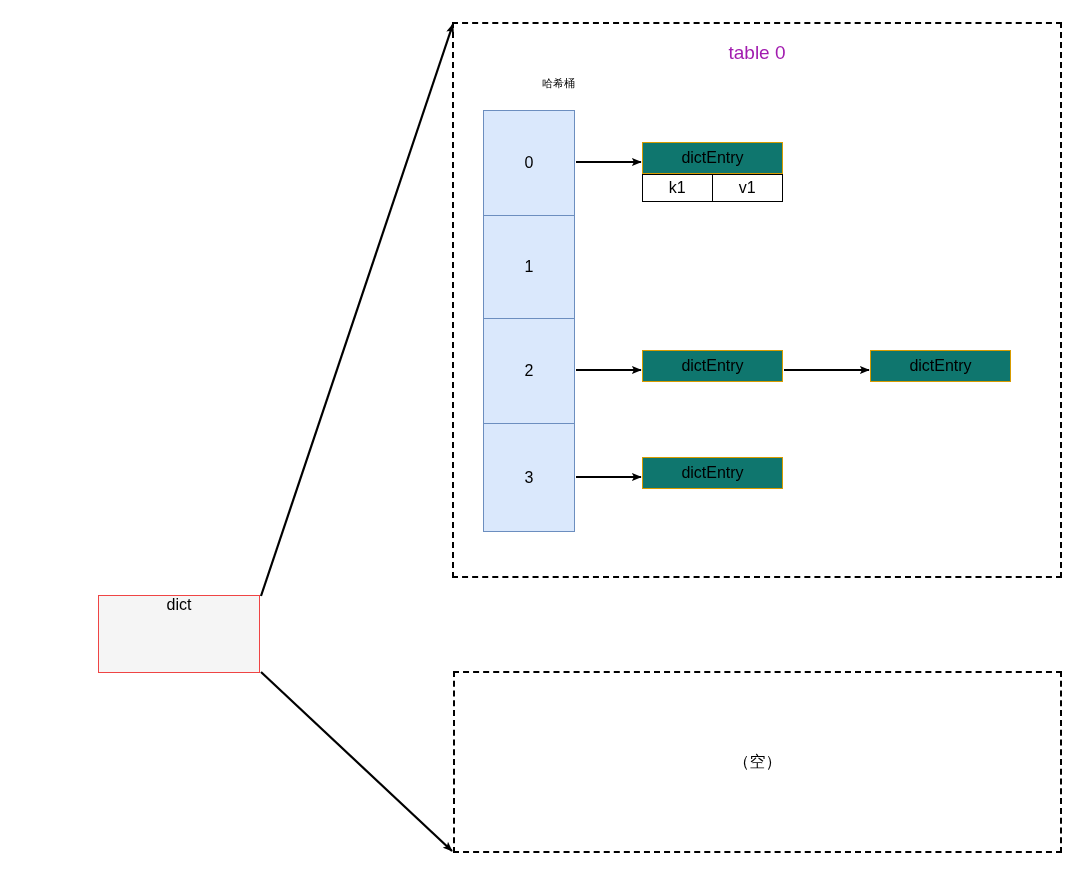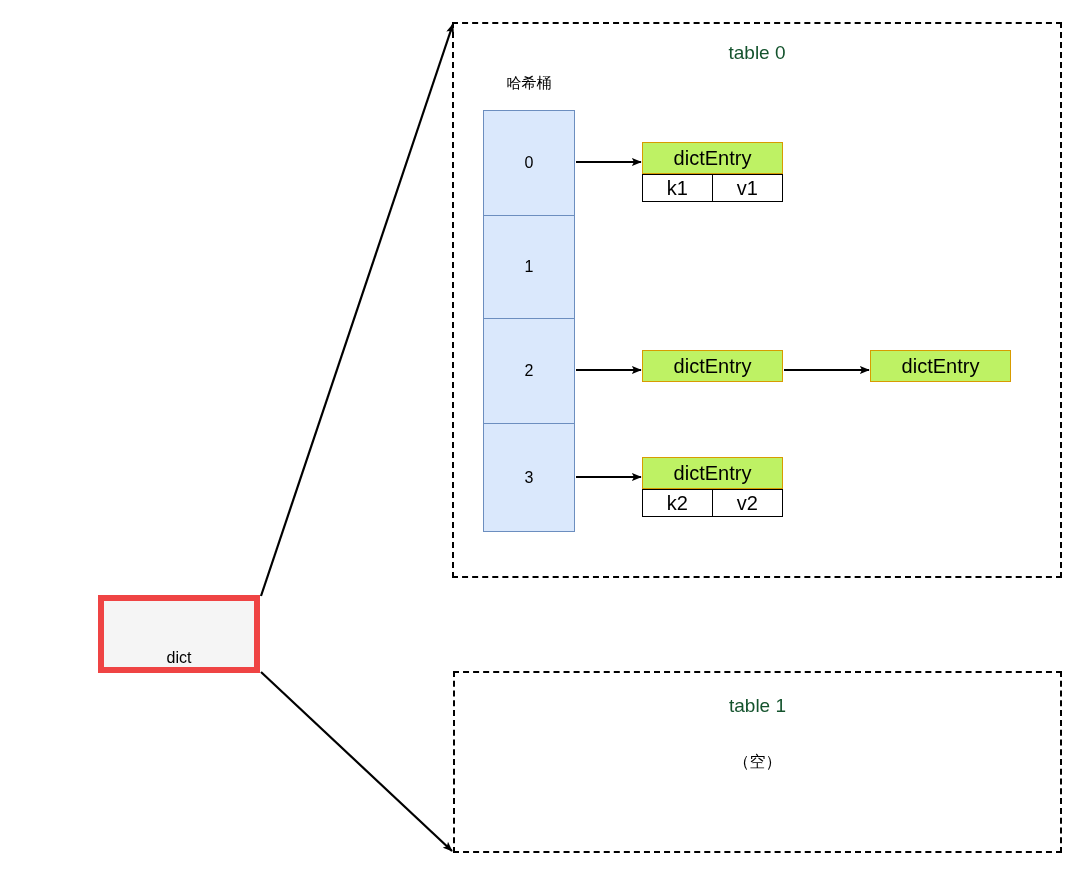--- a/index.html
+++ b/index.html
@@ -34,21 +34,21 @@
     box-sizing: border-box;
     background: transparent;
   }
   .table-title {
     position: absolute;
     left: 0;
     width: 100%;
     text-align: center;
     font-size: 19px;
     line-height: 22px;
-    color: #14532d;
+    color: #a21caf;
     white-space: nowrap;
   }
   .table-empty {
     position: absolute;
     left: 0;
     width: 100%;
     text-align: center;
     font-size: 16px;
     line-height: 20px;
     color: #000000;
@@ -56,37 +56,37 @@
   }
 
   
   #dict-node {
     position: absolute;
     left: 98px;
     top: 595px;
     width: 162px;
     height: 78px;
     background: #f5f5f5;
-    border: 6px solid #ef4444;
-    box-sizing: border-box;
-    display: flex;
-    align-items: flex-end;
+    border: 1px solid #ef4444;
+    box-sizing: border-box;
+    display: flex;
+    align-items: flex-start;
     justify-content: center;
     font-size: 16px;
     color: #000000;
   }
 
   
   #bucket-label {
     position: absolute;
     left: 483px;
     top: 73px;
     width: 92px;
-    text-align: center;
-    font-size: 15px;
+    text-align: right;
+    font-size: 11px;
     line-height: 20px;
     white-space: nowrap;
   }
   #bucket-array {
     position: absolute;
     left: 483px;
     top: 110px;
     width: 92px;
     height: 422px;
     border: 1px solid #6c8ebf;
@@ -109,43 +109,43 @@
   .bucket-cell.last { border-bottom: none; }
 
   
   .dict-entry {
     position: absolute;
     width: 141px;
     box-sizing: border-box;
   }
   .entry-head {
     height: 32px;
-    background: #bef264;
+    background: #0f766e;
     border: 1px solid #d79b00;
     box-sizing: border-box;
     display: flex;
     align-items: center;
     justify-content: center;
-    font-size: 20px;
+    font-size: 16px;
     color: #000000;
   }
   .entry-kv {
     display: flex;
     height: 28px;
     box-sizing: border-box;
   }
   .entry-kv > div {
     flex: 1 1 50%;
     box-sizing: border-box;
     background: #ffffff;
     border: 1px solid #000000;
     display: flex;
     align-items: center;
     justify-content: center;
-    font-size: 20px;
+    font-size: 16px;
     color: #000000;
   }
   .entry-kv > div.kv-right { border-left: none; }
   .entry-kv { border-top: none; }
 </style>
 </head>
 <body>
 
 <div id="canvas">
 
@@ -201,28 +201,23 @@
   <div class="dict-entry" style="left:642px; top:350px;">
     <div class="entry-head">dictEntry</div>
   </div>
 
   <div class="dict-entry" style="left:870px; top:350px;">
     <div class="entry-head">dictEntry</div>
   </div>
 
   <div class="dict-entry" style="left:642px; top:457px;">
     <div class="entry-head">dictEntry</div>
-    <div class="entry-kv">
-      <div class="kv-left">k2</div>
-      <div class="kv-right">v2</div>
-    </div>
   </div>
 
   <div class="table-box" style="left:453px; top:671px; width:609px; height:182px;">
-    <div class="table-title" style="top:22px;">table 1</div>
     <div class="table-empty" style="top:79px;">（空）</div>
   </div>
 
   <div id="dict-node">
     <span>dict</span>
   </div>
 
 </div>
 
 </body></html>

